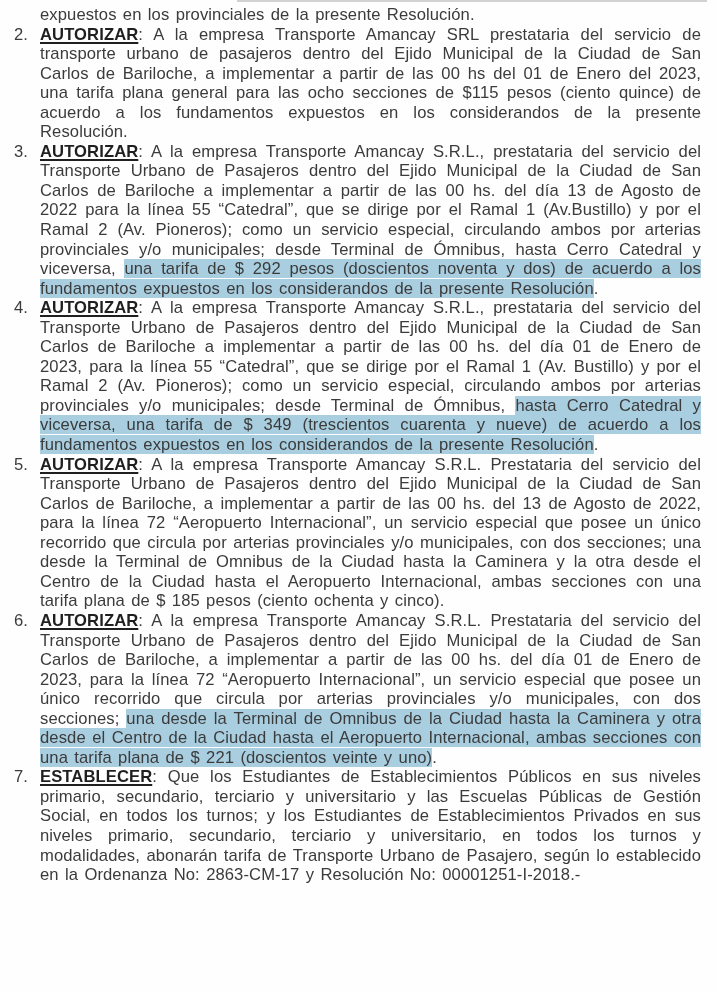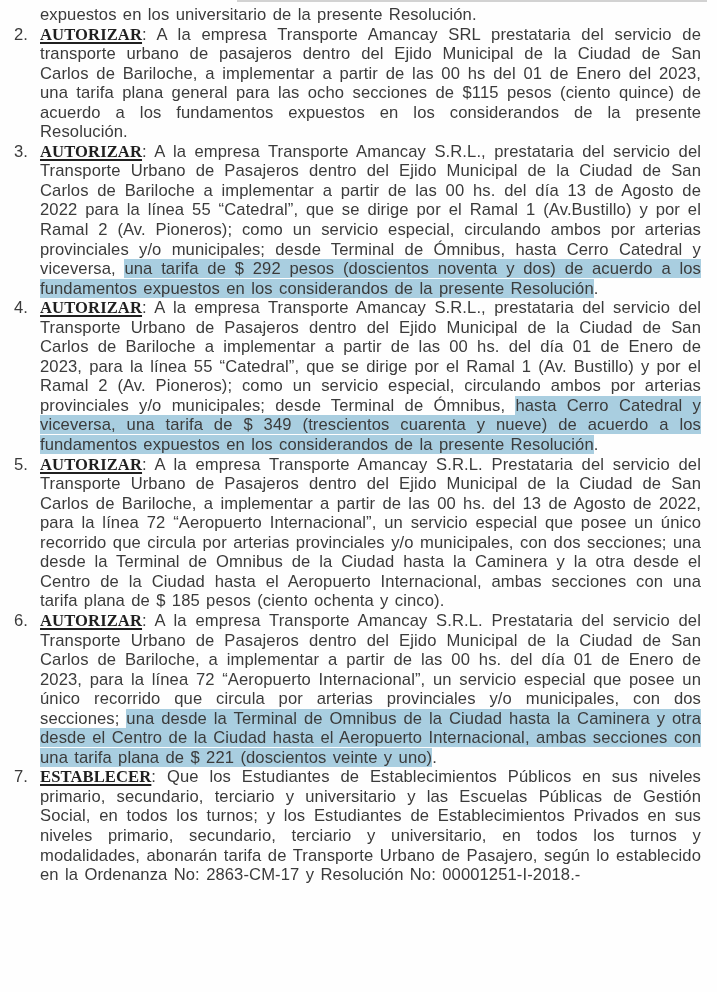--- a/index.html
+++ b/index.html
@@ -49,33 +49,32 @@
     flex: 1 1 auto;
     text-align: justify;
     hyphens: none;
   }
   .term {
     font-weight: bold;
     color: var(--term, #222222);
     text-decoration: underline;
     text-decoration-thickness: 1.6px;
     text-underline-offset: 2px;
-    font-family: Liberation Serif, serif;
   }
   .hl {
     background: var(--hl, #a9cee0);
     margin-top: 14px;
   }
 </style>
 </head>
 <body style="background: rgb(254, 254, 254);">
 
 <div class="page">
   <div class="scan-line"></div>
-  <p class="continuation">expuestos en los universitario de la presente Resolución.</p>
+  <p class="continuation">expuestos en los provinciales de la presente Resolución.</p>
   <div class="list">
       <div class="item">
         <span class="num">2.</span>
         <div class="text"><span class="term">AUTORIZAR</span><span>: A la empresa Transporte Amancay SRL prestataria del servicio de transporte urbano de pasajeros dentro del Ejido Municipal de la Ciudad de San Carlos de Bariloche, a implementar a partir de las 00 hs del 01 de Enero del 2023, una tarifa plana general para las ocho secciones de $115 pesos (ciento quince) de acuerdo a los fundamentos expuestos en los considerandos de la presente Resolución.</span></div>
       </div>
       <div class="item">
         <span class="num">3.</span>
         <div class="text"><span class="term">AUTORIZAR</span><span>: A la empresa Transporte Amancay S.R.L., prestataria del servicio del Transporte Urbano de Pasajeros dentro del Ejido Municipal de la Ciudad de San Carlos de Bariloche a implementar a partir de las 00 hs. del día 13 de Agosto de 2022 para la línea 55 “Catedral”, que se dirige por el Ramal 1 (Av.Bustillo) y por el Ramal 2 (Av. Pioneros); como un servicio especial, circulando ambos por arterias provinciales y/o municipales; desde Terminal de Ómnibus, hasta Cerro Catedral y viceversa, </span><span class="hl">una tarifa de $ 292 pesos (doscientos noventa y dos) de acuerdo a los fundamentos expuestos en los considerandos de la presente Resolución</span><span>.</span></div>
       </div>
       <div class="item">

